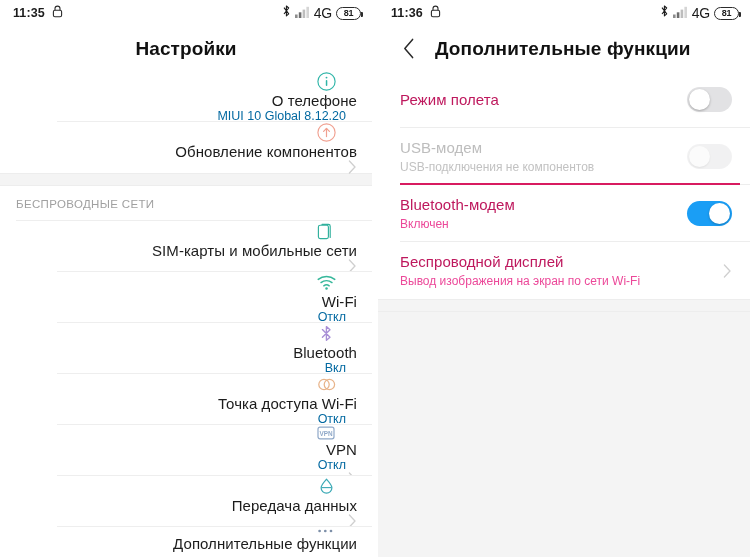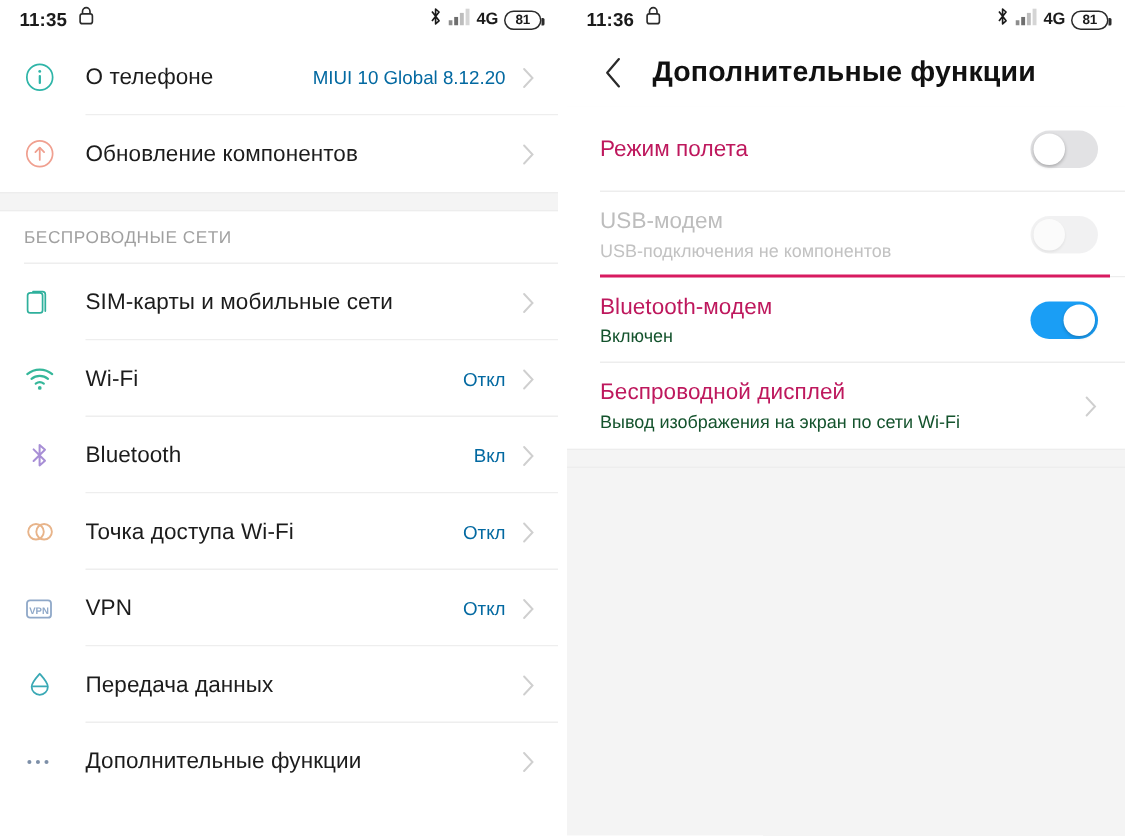--- a/index.html
+++ b/index.html
@@ -53,22 +53,22 @@
   }
   .sb-right {
     display: flex;
     align-items: center;
     gap: 4px;
   }
   .ico-lock { display: block; }
   .ico-bt   { display: block; }
   .ico-sig  { display: block; }
   .sb-4g {
-    font-size: 11px;
-    font-weight: bold;
+    font-size: 14px;
+    font-weight: normal;
     color: #1b1b1b;
     letter-spacing: -.2px;
   }
   .battery {
     position: relative;
     width: 25px;
     height: 13px;
     border: 1.3px solid #2b2b2b;
     border-radius: 7px;
     display: flex;
@@ -120,27 +120,28 @@
     display: flex;
     align-items: center;
     justify-content: center;
     cursor: pointer;
   }
 
   
   .list-block { background: #ffffff; }
   .row {
     display: flex;
-    align-items: center;
+    align-items: flex-end;
     height: 51px;
     padding: 0 15px 0 16px;
     position: relative;
     box-sizing: border-box;
     cursor: pointer;
     background: #ffffff;
+    flex-direction: column;
   }
   .row .sep {
     position: absolute;
     left: 57px;
     right: 0;
     bottom: 0;
     height: 1px;
     background: #eeeeee;
   }
   .row-icon {
@@ -214,21 +215,21 @@
   }
   .rtext { flex: 1; padding: 9px 0; }
   .rtitle {
     font-size: 15px;
     color: #be185d;
     letter-spacing: .05px;
     line-height: 19px;
   }
   .rsub {
     font-size: 12px;
-    color: #14532d;
+    color: #ec4899;
     margin-top: 3px;
     line-height: 15px;
   }
   .rrow.disabled .rtitle { color: #bdbdbd; }
   .rrow.disabled .rsub   { color: #c2c2c2; }
   .rrow.tall { min-height: 64px; }
 
   
   .toggle {
     width: 45px;
@@ -304,20 +305,23 @@
             <rect x="11.4" y="0.8" width="2.6" height="11.2" fill="#d5d5d5"></rect>
           </svg>
         </span>
         <span class="sb-4g">4G</span>
         <span class="battery">
           <span>81</span>
         </span>
       </div>
     </div>
 
+    <div class="title-bar">
+      <span class="title">Настройки</span>
+    </div>
 
     <div class="list-block">
       <div class="row">
         <span class="row-icon">
           <svg width="21" height="21" viewBox="0 0 21 21">
             <circle cx="10.5" cy="10.5" r="8.6" fill="none" stroke="#2fb5a8" stroke-width="1.15"></circle>
             <circle cx="10.5" cy="6.6" r="0.95" fill="#2fb5a8"></circle>
             <rect x="9.8" y="9" width="1.5" height="6" rx=".7" fill="#2fb5a8"></rect>
           </svg>
         </span>

